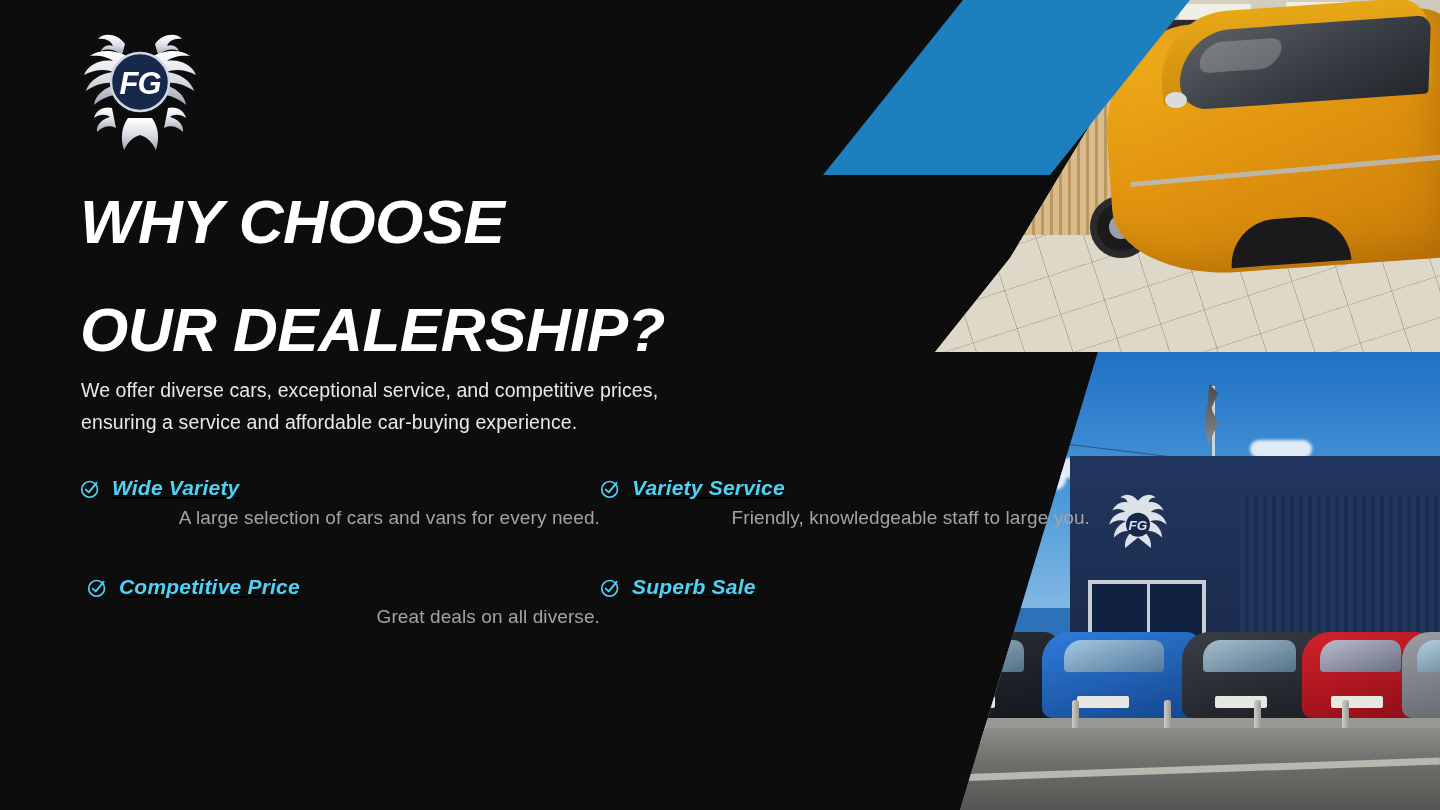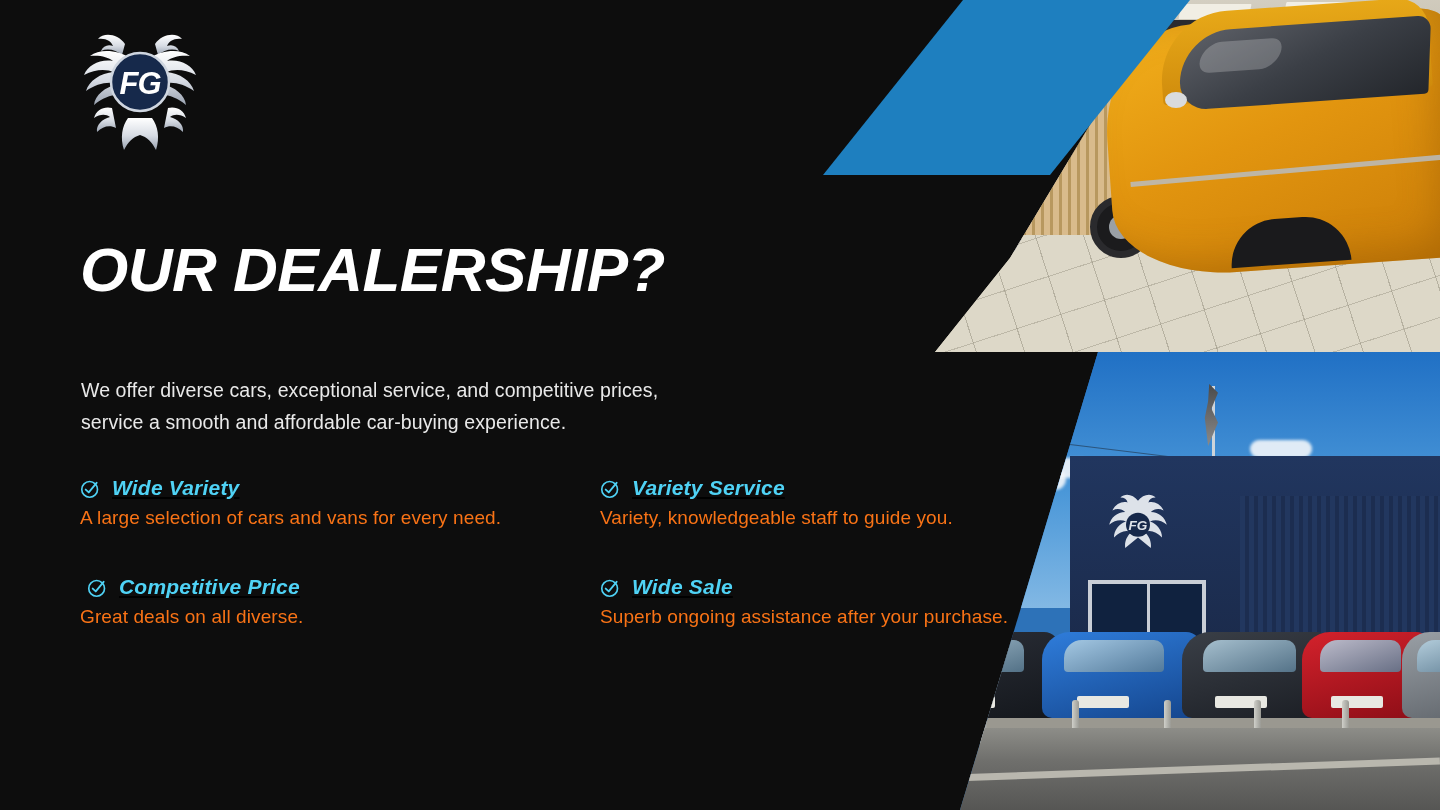--- a/index.html
+++ b/index.html
@@ -240,23 +240,24 @@
   }
   .chk { width:21px; height:21px; flex:0 0 auto; display:block; }
   .feat-title {
     color:#4fd2f5;
     font-size:21px;
     font-weight:bold;
     font-style:italic;
     letter-spacing:.2px;
   }
   .feat-desc {
-    color:#f97316;
+    color:#a3a3a3;
     font-size:19px;
     letter-spacing:.1px;
+    text-align:right;
   }
   
   .features .feature.r2 .feat-head { padding-left:7px; }
   .features .feature.c2 .feat-head { padding-left:0; }
 </style>
 </head>
 <body>
 
 <div class="stage">
 
@@ -365,26 +366,27 @@
       <path d="M34 86 C26 84 18 88 16 96 C22 92 28 92 32 95 C24 97 18 103 19 110 C25 104 32 103 38 106 Z"></path>
       <path d="M90 86 C98 84 106 88 108 96 C102 92 96 92 92 95 C100 97 106 103 105 110 C99 104 92 103 86 106 Z"></path>
 
       <path d="M50 96 C44 104 42 116 46 128 C50 120 55 115 62 113 C69 115 74 120 78 128 C82 116 80 104 74 96 Z"></path>
     </g>
     <circle cx="62" cy="60" r="29" fill="#16294b" stroke="#cfd6e0" stroke-width="2.5"></circle>
     <text x="62" y="72" font-family="Liberation Sans, sans-serif" font-size="31" font-weight="bold" font-style="italic" fill="#ffffff" text-anchor="middle" letter-spacing="-1">FG</text>
   </svg>
 
   <h1 class="headline">
+    <span class="l1">WHY CHOOSE</span>
     <span class="l2">OUR DEALERSHIP?</span>
   </h1>
 
   <p class="subhead">
     <span>We offer diverse cars, exceptional service, and competitive prices,</span><br>
-    <span>service a smooth and affordable car-buying experience.</span>
+    <span>ensuring a service and affordable car-buying experience.</span>
   </p>
 
   <div class="features">
 
     <div class="feature c1 r1">
       <div class="feat-head">
         <svg class="chk" viewBox="0 0 24 24">
           <circle cx="11" cy="13" r="9" fill="none" stroke="#4fd2f5" stroke-width="1.9"></circle>
           <path d="M6.5 13.2 L10 16.5 L19 5.5" fill="none" stroke="#4fd2f5" stroke-width="2.1" stroke-linecap="round" stroke-linejoin="round"></path>
         </svg>
@@ -394,40 +396,39 @@
     </div>
 
     <div class="feature c2 r1">
       <div class="feat-head">
         <svg class="chk" viewBox="0 0 24 24">
           <circle cx="11" cy="13" r="9" fill="none" stroke="#4fd2f5" stroke-width="1.9"></circle>
           <path d="M6.5 13.2 L10 16.5 L19 5.5" fill="none" stroke="#4fd2f5" stroke-width="2.1" stroke-linecap="round" stroke-linejoin="round"></path>
         </svg>
         <span class="feat-title">Variety Service</span>
       </div>
-      <div class="feat-desc">Variety, knowledgeable staff to guide you.</div>
+      <div class="feat-desc">Friendly, knowledgeable staff to large you.</div>
     </div>
 
     <div class="feature c1 r2">
       <div class="feat-head">
         <svg class="chk" viewBox="0 0 24 24">
           <circle cx="11" cy="13" r="9" fill="none" stroke="#4fd2f5" stroke-width="1.9"></circle>
           <path d="M6.5 13.2 L10 16.5 L19 5.5" fill="none" stroke="#4fd2f5" stroke-width="2.1" stroke-linecap="round" stroke-linejoin="round"></path>
         </svg>
         <span class="feat-title">Competitive Price</span>
       </div>
       <div class="feat-desc">Great deals on all diverse.</div>
     </div>
 
     <div class="feature c2 r2">
       <div class="feat-head">
         <svg class="chk" viewBox="0 0 24 24">
           <circle cx="11" cy="13" r="9" fill="none" stroke="#4fd2f5" stroke-width="1.9"></circle>
           <path d="M6.5 13.2 L10 16.5 L19 5.5" fill="none" stroke="#4fd2f5" stroke-width="2.1" stroke-linecap="round" stroke-linejoin="round"></path>
         </svg>
-        <span class="feat-title">Wide Sale</span>
-      </div>
-      <div class="feat-desc">Superb ongoing assistance after your purchase.</div>
+        <span class="feat-title">Superb Sale</span>
+      </div>
     </div>
 
   </div>
 
 </div>
 
 </body></html>

